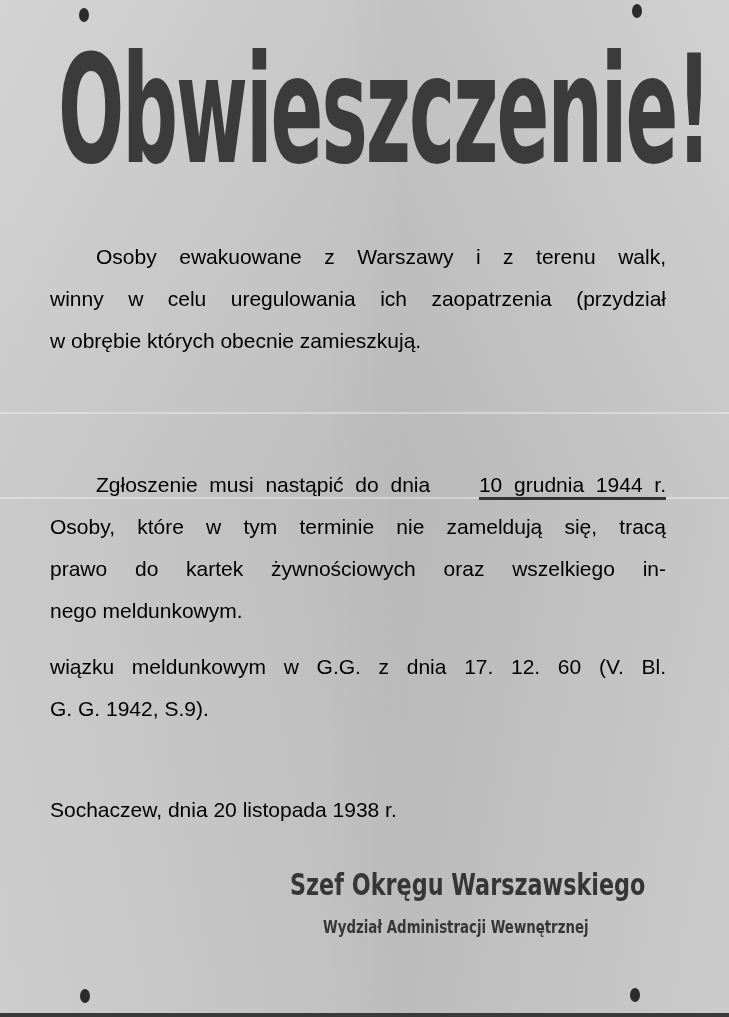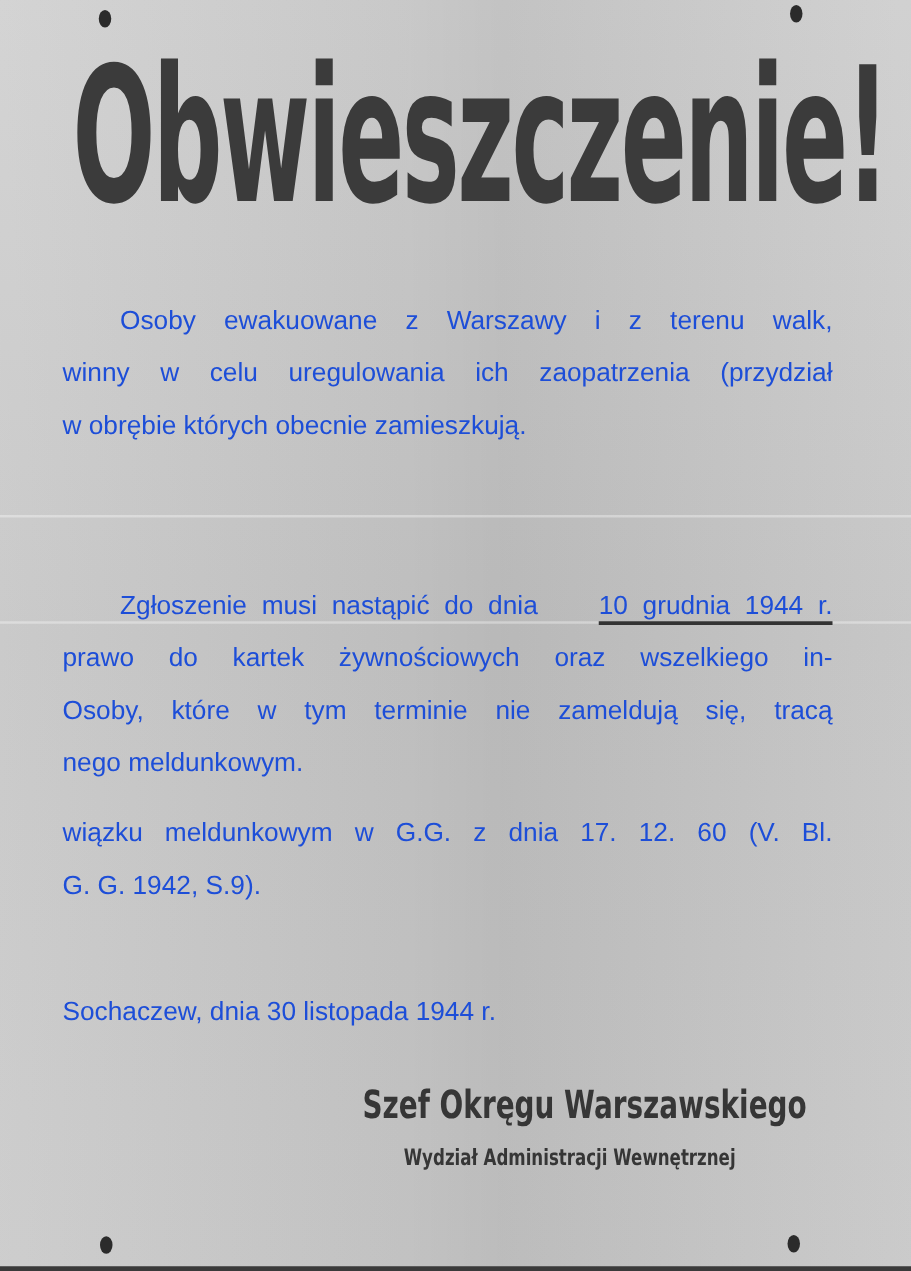--- a/index.html
+++ b/index.html
@@ -24,21 +24,21 @@
       position: absolute; left: 58px; top: 40px; width: 620px; height: 140px;
       font-family: "DejaVu Sans", sans-serif; font-weight: bold;
       font-size: 150px; line-height: 140px; color: #3b3b3b;
       letter-spacing: -4px;
       transform: scaleX(0.52); transform-origin: left top;
       white-space: nowrap;
     }
     .body-text {
       position: absolute; left: 50px; width: 616px;
       font-family: "Liberation Sans Narrow", "Liberation Sans", sans-serif;
-      font-size: 21px; line-height: 42px; color: #1d4ed8;
+      font-size: 21px; line-height: 42px; color: #000000;
     }
     .line {
       display: block; white-space: nowrap; text-align: justify; text-align-last: justify;
       letter-spacing: 0px;
     }
     .line.last { text-align-last: left; }
     .indent { padding-left: 46px; }
     .underline { border-bottom: 3px solid #333; padding-bottom: 1px; margin-left: 37px; }
     .p1 { top: 236px; }
     .p2 { top: 464px; }
@@ -72,29 +72,29 @@
   <div class="title">Obwieszczenie!</div>
 
   <div class="body-text p1">
     <span class="line indent">Osoby ewakuowane z Warszawy i z terenu walk,</span>
     <span class="line">winny w celu uregulowania ich zaopatrzenia (przydział</span>
     <span class="line last">w obrębie których obecnie zamieszkują.</span>
   </div>
 
   <div class="body-text p2">
     <span class="line indent"><span>Zgłoszenie musi nastąpić do dnia </span><span class="underline">10 grudnia 1944 r.</span></span>
+    <span class="line">Osoby, które w tym terminie nie zameldują się, tracą</span>
     <span class="line">prawo do kartek żywnościowych oraz wszelkiego in-</span>
-    <span class="line">Osoby, które w tym terminie nie zameldują się, tracą</span>
     <span class="line last">nego meldunkowym.</span>
   </div>
 
   <div class="body-text p3">
     <span class="line">wiązku meldunkowym w G.G. z dnia 17. 12. 60 (V. Bl.</span>
     <span class="line last">G. G. 1942, S.9).</span>
   </div>
 
   <div class="body-text p4">
-    <span class="line last">Sochaczew, dnia 30 listopada 1944 r.</span>
+    <span class="line last">Sochaczew, dnia 20 listopada 1938 r.</span>
   </div>
 
   <div class="sig1">Szef Okręgu Warszawskiego</div>
   <div class="sig2">Wydział Administracji Wewnętrznej</div>
 </div>
 
 </body></html>

